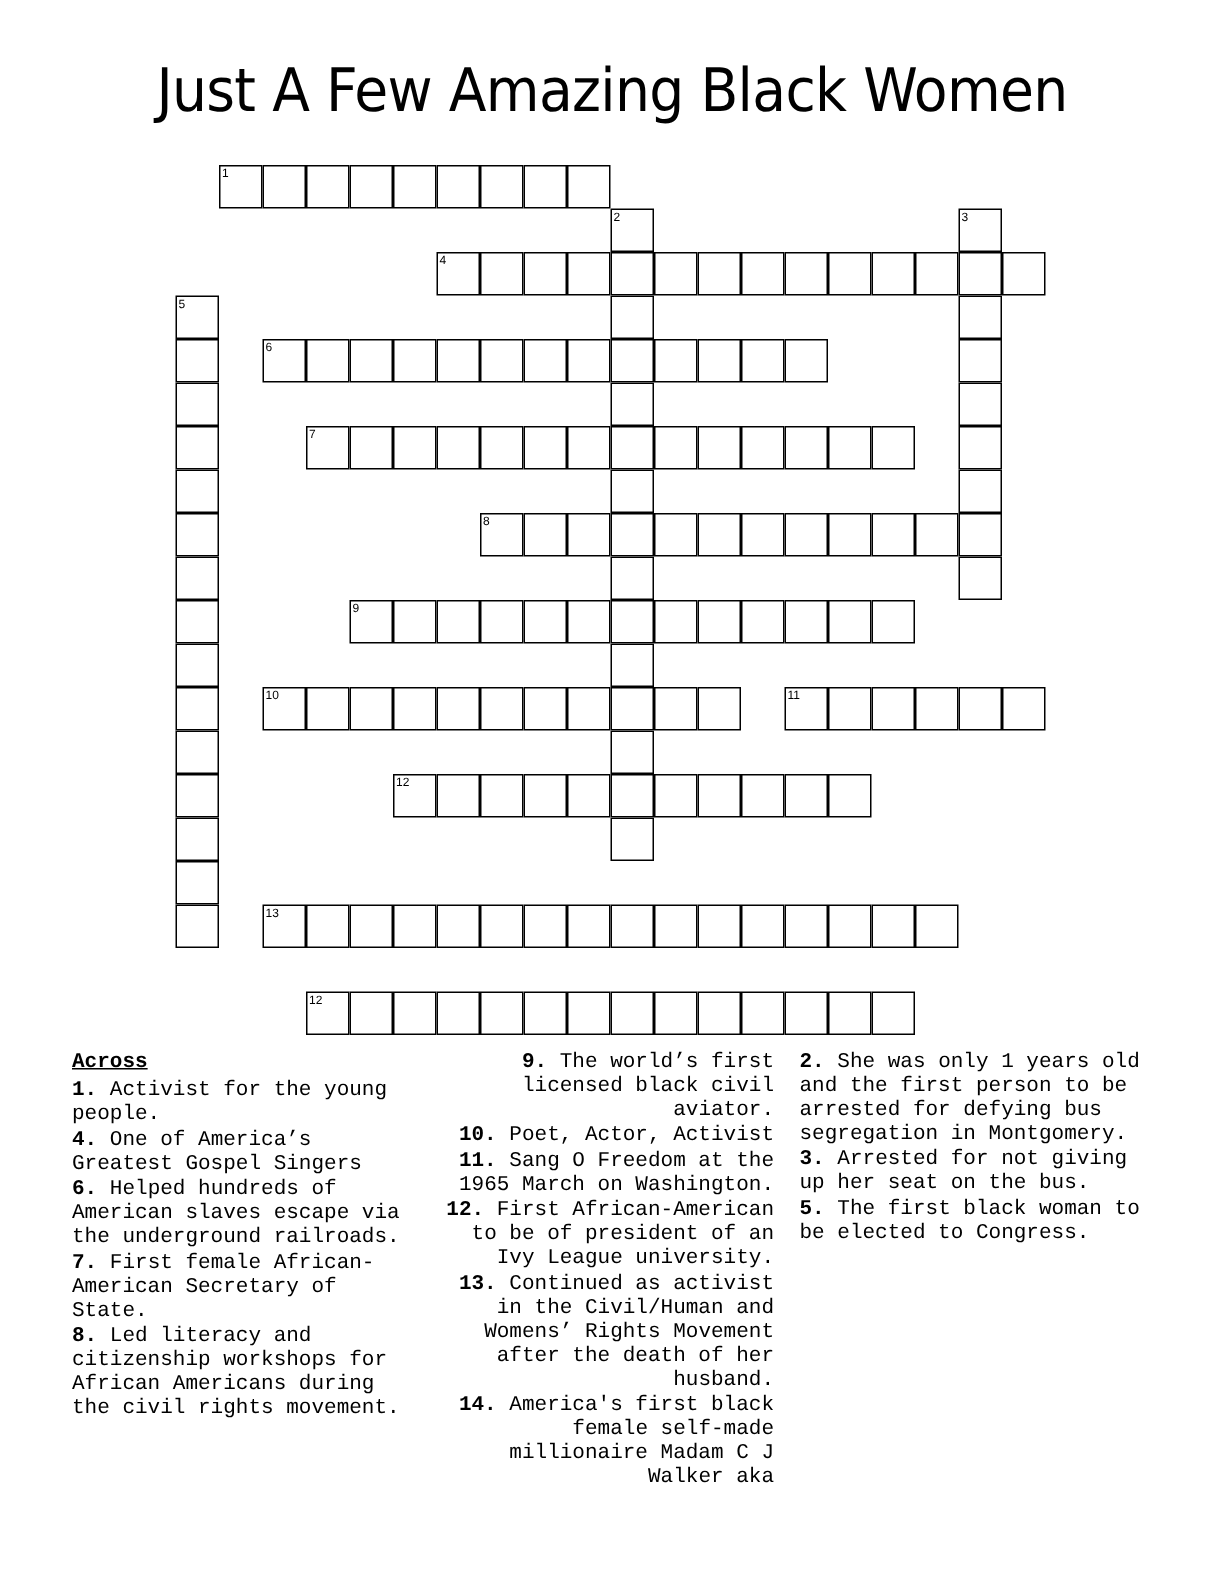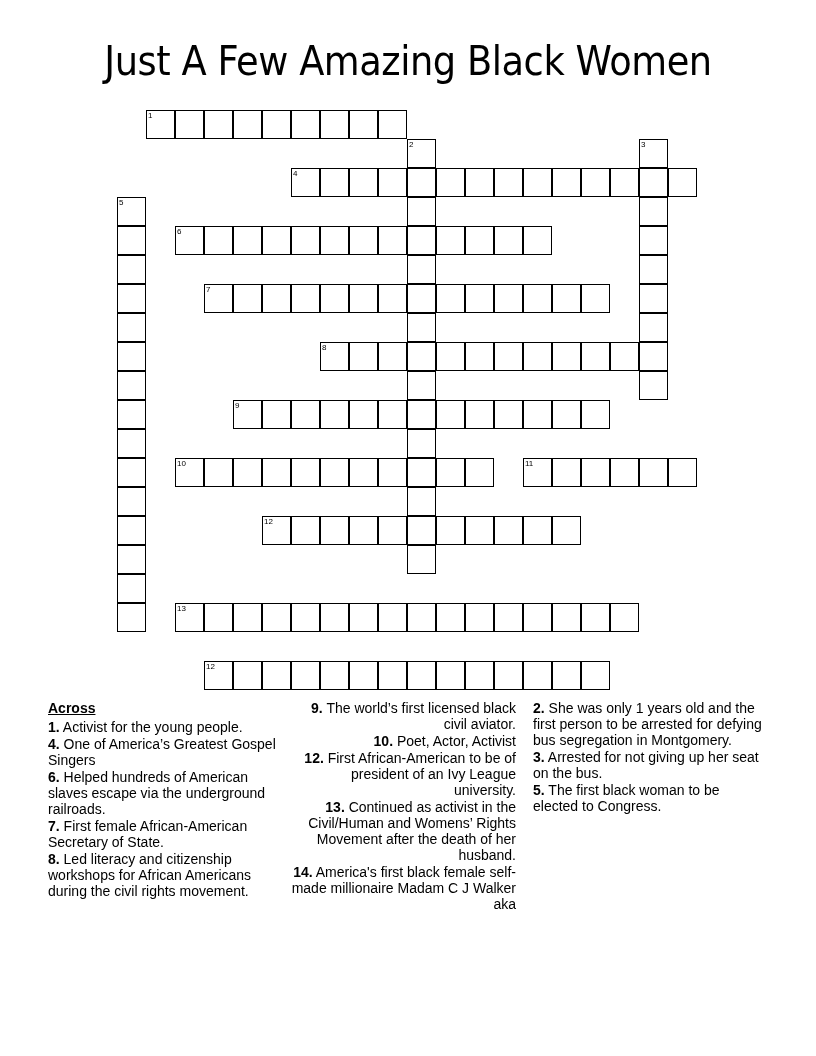--- a/index.html
+++ b/index.html
@@ -2,21 +2,21 @@
 <html><head>
 <meta charset="utf-8">
 <style>
   html, body { margin: 0; padding: 0; background: #ffffff; }
   body { width: 816px; height: 1056px; position: relative; overflow: hidden; font-family: "DejaVu Sans", sans-serif; color: #000; }
   .title { position: absolute; left: 0; top: 38px; width: 816px; text-align: center; font-family: "DejaVu Sans", sans-serif; font-size: 40px; font-weight: normal; letter-spacing: -0.5px; transform: scaleX(0.92); }
   .grid { position: absolute; left: 0; top: 0; width: 816px; height: 700px; }
   .cell { position: absolute; width: 29px; height: 29px; box-sizing: border-box; border: 1.5px solid #000; background: #fff; }
   .cell .num { position: absolute; left: 1px; top: 0px; font-family: "Liberation Sans", sans-serif; font-size: 8px; line-height: 9px; color: #000; }
   .cell input { position: absolute; inset: 0; width: 100%; height: 100%; border: none; background: transparent; text-align: center; font-size: 14px; font-family: "Liberation Sans", sans-serif; padding: 0; outline: none; text-transform: uppercase; }
-  .clues { position: absolute; top: 700px; font-size: 14px; line-height: 16px; font-family: Liberation Sans, sans-serif; }
+  .clues { position: absolute; top: 700px; font-size: 14px; line-height: 16px; font-family: Liberation Mono, monospace; }
   .clues .heading { font-weight: bold; text-decoration: underline; margin-bottom: 3px; }
   .clue { margin-bottom: 1px; }
   .clue b { font-weight: bold; }
   .col-a { left: 48px; width: 232px; }
   .col-b { left: 291px; width: 225px; text-align: right; }
   .col-c { left: 533px; width: 230px; }
 </style>
 </head>
 <body>
 
@@ -533,20 +533,21 @@
   <div class="clue"><b>1.</b> <span>Activist for the young people.</span></div>
   <div class="clue"><b>4.</b> <span>One of America’s Greatest Gospel Singers</span></div>
   <div class="clue"><b>6.</b> <span>Helped hundreds of American slaves escape via the underground railroads.</span></div>
   <div class="clue"><b>7.</b> <span>First female African-American Secretary of State.</span></div>
   <div class="clue"><b>8.</b> <span>Led literacy and citizenship workshops for African Americans during the civil rights movement.</span></div>
 </div>
 
 <div class="clues col-b">
   <div class="clue"><b>9.</b> <span>The world’s first licensed black civil aviator.</span></div>
   <div class="clue"><b>10.</b> <span>Poet, Actor, Activist</span></div>
+  <div class="clue"><b>11.</b> <span>Sang O Freedom at the 1965 March on Washington.</span></div>
   <div class="clue"><b>12.</b> <span>First African-American to be of president of an Ivy League university.</span></div>
   <div class="clue"><b>13.</b> <span>Continued as activist in the Civil/Human and Womens’ Rights Movement after the death of her husband.</span></div>
   <div class="clue"><b>14.</b> <span>America's first black female self-made millionaire Madam C J Walker aka</span></div>
 </div>
 
 <div class="clues col-c">
   <div class="clue"><b>2.</b> <span>She was only 1 years old and the first person to be arrested for defying bus segregation in Montgomery.</span></div>
   <div class="clue"><b>3.</b> <span>Arrested for not giving up her seat on the bus.</span></div>
   <div class="clue"><b>5.</b> <span>The first black woman to be elected to Congress.</span></div>
 </div>

